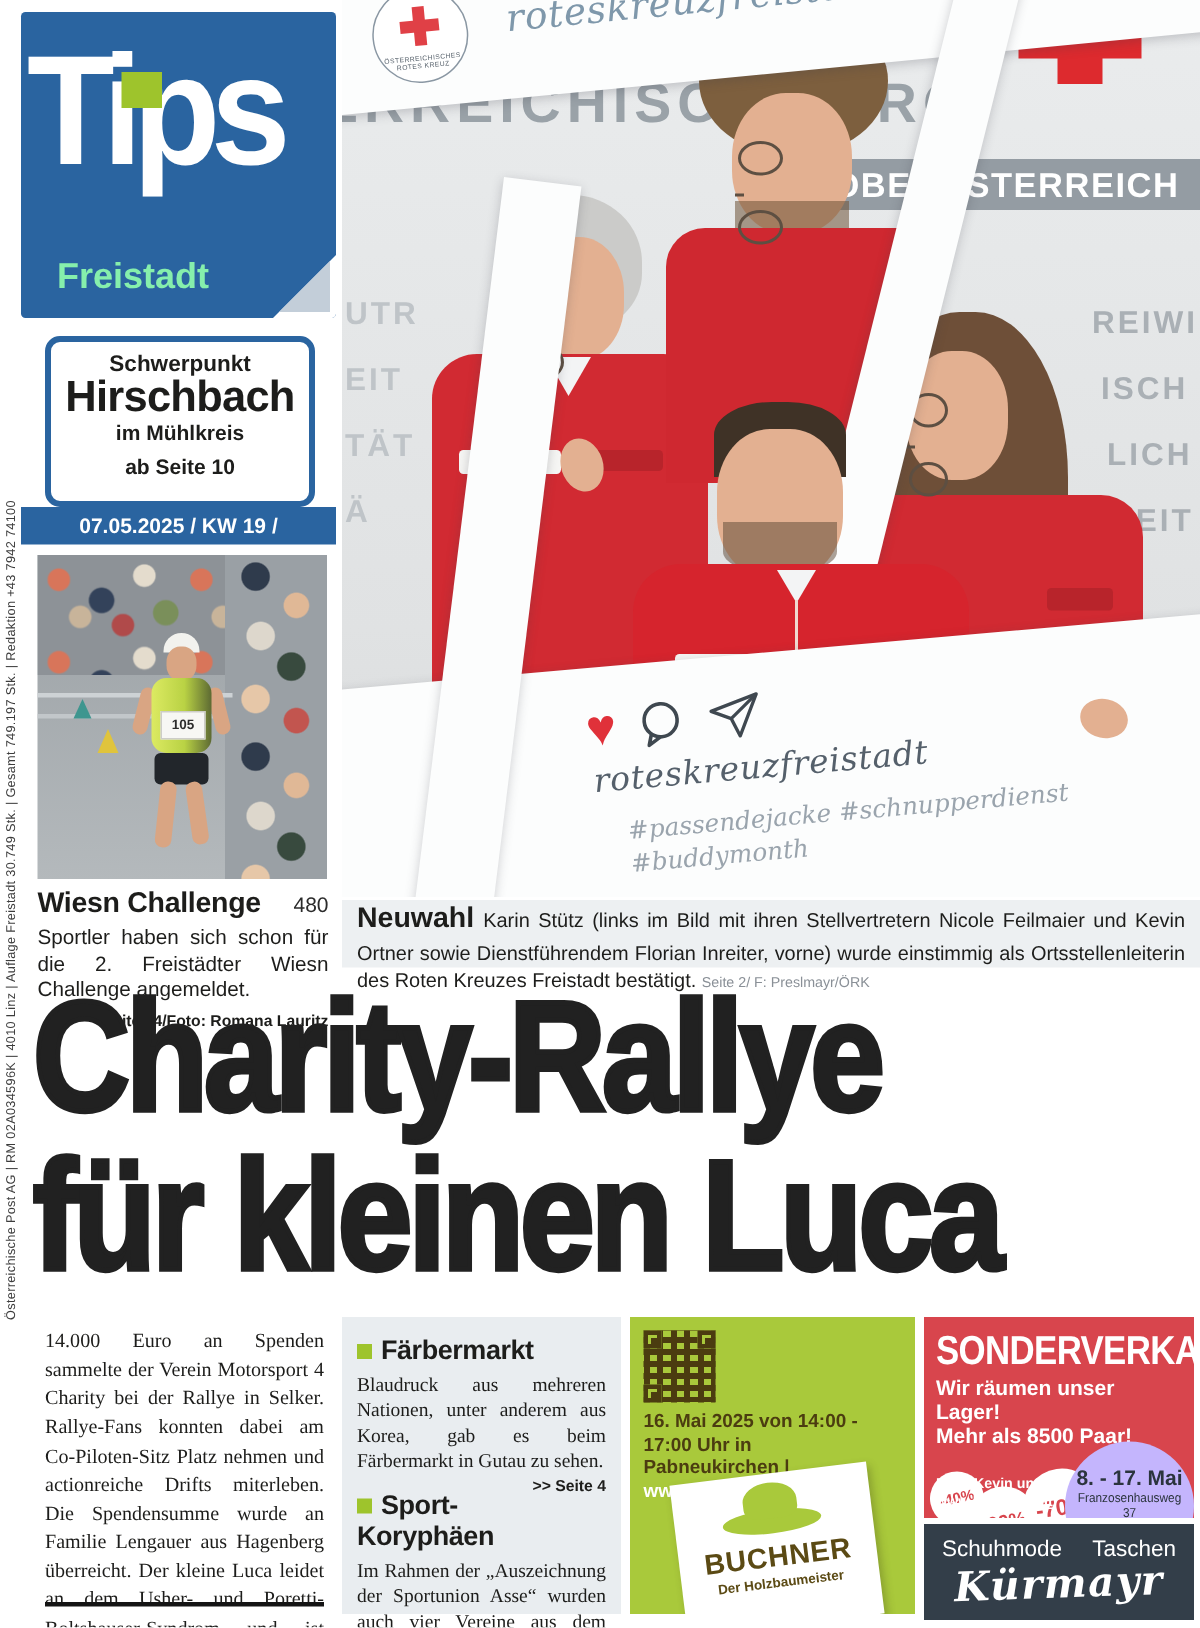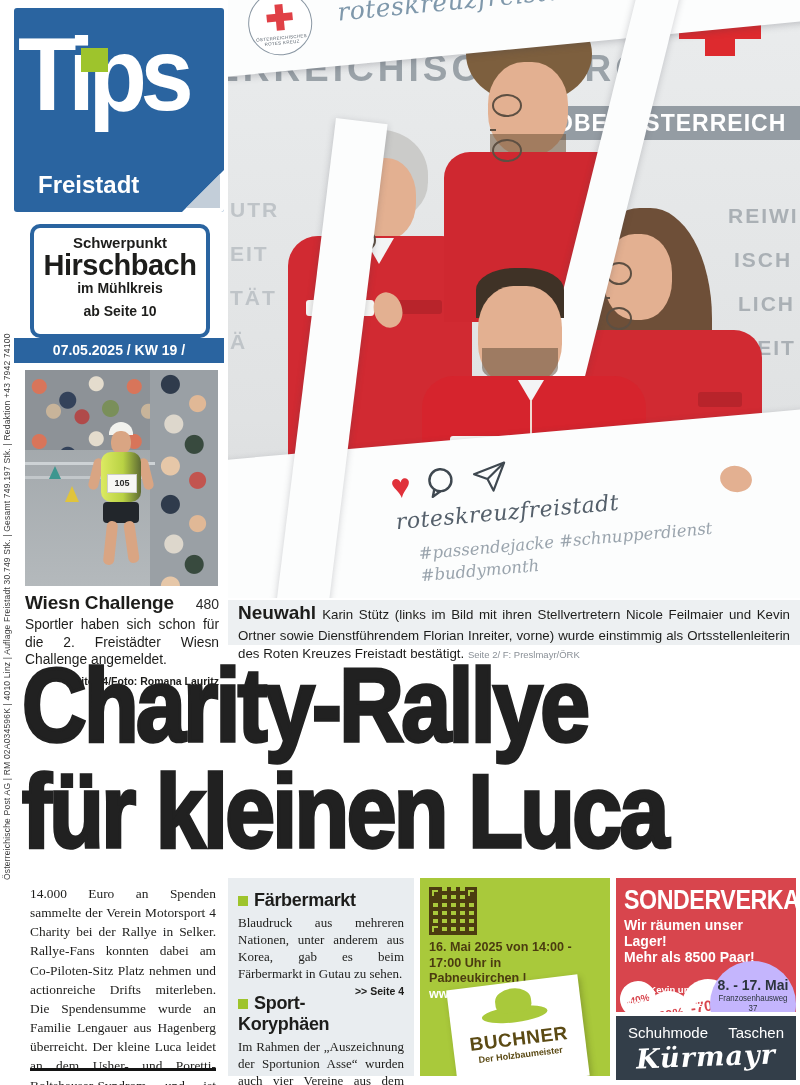--- a/index.html
+++ b/index.html
@@ -8,21 +8,21 @@
 
   
   .imprint{position:absolute;left:2px;top:335px;height:545px;writing-mode:vertical-rl;
            transform:rotate(180deg);font-size:8.5px;color:#3c3c3c;white-space:nowrap;letter-spacing:.2px;}
 
   
   .logo{position:absolute;left:14px;top:8px;width:210px;height:204px;background:#2a64a0;border-radius:3px;overflow:hidden;}
   .logo-text{position:absolute;left:4px;top:14px;font-size:104px;font-weight:bold;color:#fff;
              letter-spacing:-7px;transform:scaleX(.92);transform-origin:left top;line-height:1;}
   .idot{position:absolute;left:67px;top:40px;width:27px;height:24px;background:#9ec42c;}
-  .region{position:absolute;left:24px;top:163px;font-size:24px;font-weight:bold;color:#ffffff;}
+  .region{position:absolute;left:24px;top:163px;font-size:24px;font-weight:bold;color:#86efac;}
   .curl{position:absolute;right:0;bottom:0;width:0;height:0;border-left:42px solid transparent;border-bottom:42px solid #fff;}
   .curl-shade{position:absolute;right:0;bottom:0;width:0;height:0;border-top:34px solid #b9c6d2;border-right:34px solid transparent;
               transform:translate(-4px,-4px) rotate(180deg);opacity:.85;}
   .focus-box{position:absolute;left:30px;top:224px;width:172px;height:100px;background:#fff;border:4px solid #2a64a0;
              border-radius:10px;text-align:center;padding-top:6px;}
   .fb1{font-size:15px;font-weight:bold;}
   .fb2{font-size:29px;font-weight:bold;letter-spacing:-.5px;line-height:1.0;}
   .fb3{font-size:14px;font-weight:bold;}
   .fb4{font-size:14px;font-weight:bold;margin-top:7px;}
   .date-bar{position:absolute;left:14px;top:338px;width:210px;height:25px;background:#2a64a0;color:#fff;

